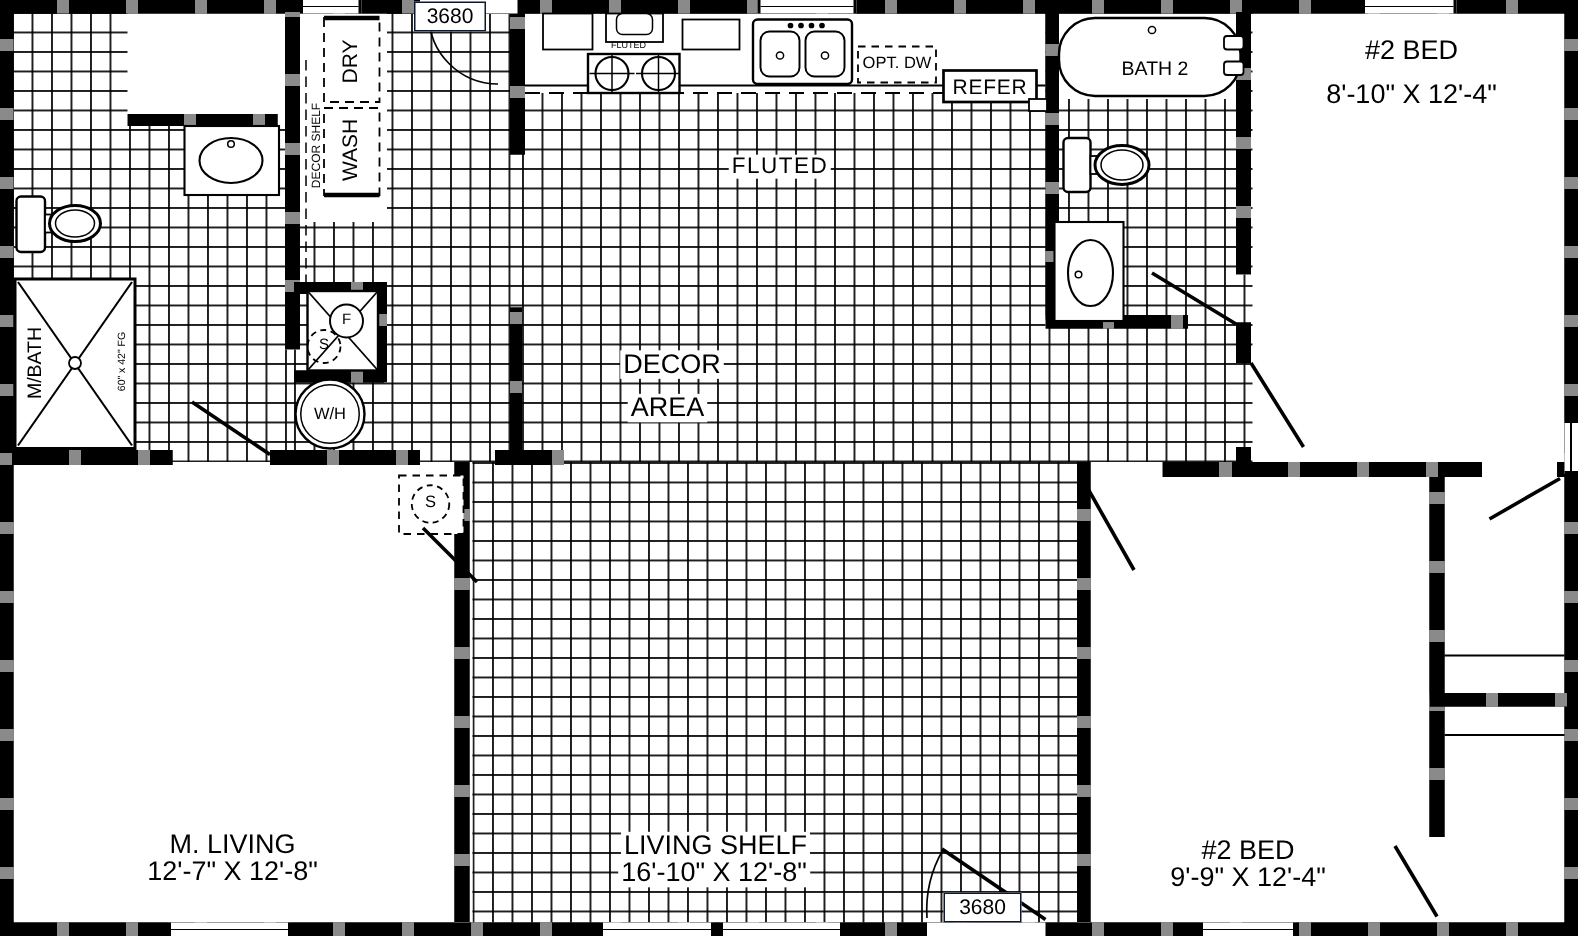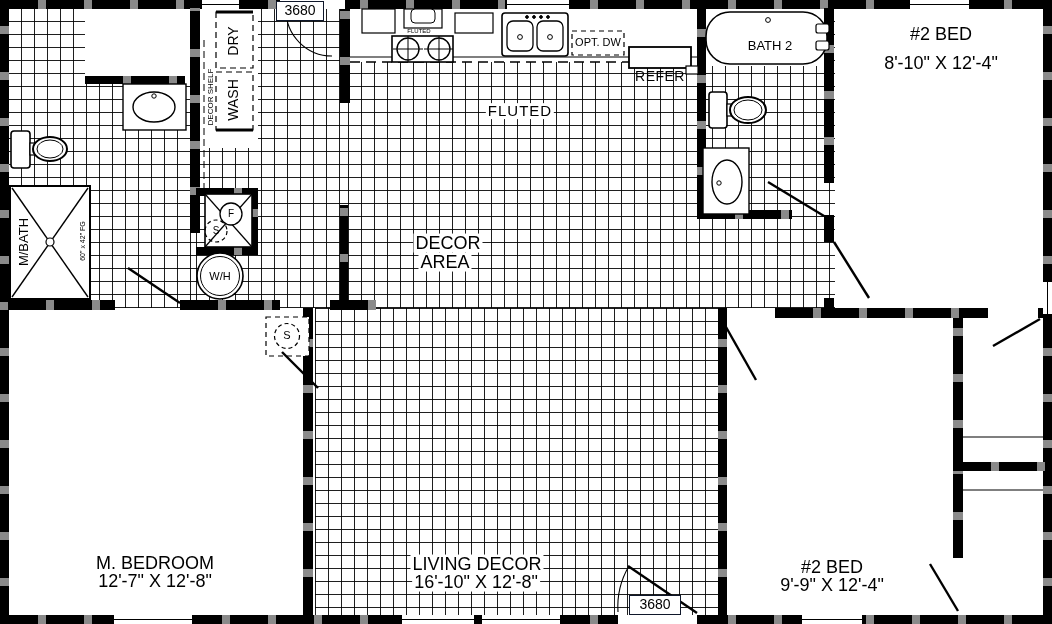--- a/index.html
+++ b/index.html
@@ -202,37 +202,37 @@
       <line x1="930" y1="564" x2="958" y2="611" stroke-width="2.4"></line>
       <line x1="768" y1="182" x2="824" y2="216" stroke-width="2.4"></line>
       <line x1="834" y1="242" x2="869" y2="298" stroke-width="2.4"></line>
       <line x1="628" y1="566" x2="697" y2="613" stroke-width="2.4"></line>
       <path d="M 618 612 A 80 80 0 0 1 629 566" stroke-width="1.1"></path>
     </g>
   </svg>
 
   <div class="lbl f15" style="left:520px;top:111px;letter-spacing:1px;">FLUTED</div>
   <div class="lbl f18" style="left:448px;top:243px;">DECOR</div>
-  <div class="lbl f18" style="left:445px;top:262px;">AREA</div>
-  <div class="lbl f18" style="left:477px;top:564px;">LIVING DECOR</div>
+  <div class="lbl f18" style="left:445px;top:272px;">AREA</div>
+  <div class="lbl f18" style="left:477px;top:564px;">LIVING SHELF</div>
   <div class="lbl f18" style="left:476px;top:582px;">16'-10" X 12'-8"</div>
-  <div class="lbl f18 nobg" style="left:155px;top:563px;">M. BEDROOM</div>
+  <div class="lbl f18 nobg" style="left:155px;top:563px;">M. LIVING</div>
   <div class="lbl f18 nobg" style="left:155px;top:581px;">12'-7" X 12'-8"</div>
   <div class="lbl f18 nobg" style="left:941px;top:34px;">#2 BED</div>
   <div class="lbl f18 nobg" style="left:941px;top:63px;">8'-10" X 12'-4"</div>
   <div class="lbl f18 nobg" style="left:832px;top:567px;">#2 BED</div>
   <div class="lbl f18 nobg" style="left:832px;top:585px;">9'-9" X 12'-4"</div>
   <div class="lbl f13 nobg" style="left:770px;top:46px;">BATH 2</div>
   <div class="vlbl f13 nobg" style="left:23px;top:242px;">M/BATH</div>
   <div class="vlbl f7 nobg" style="left:82px;top:241px;">60" x 42" FG</div>
   <div class="vlbl f14" style="left:233px;top:41px;">DRY</div>
   <div class="vlbl f14" style="left:233px;top:100px;">WASH</div>
   <div class="vlbl f8" style="left:211px;top:97px;">DECOR SHELF</div>
   <div class="lbl f11 nobg" style="left:220px;top:277px;">W/H</div>
-  <div class="lbl f14 nobg" style="left:660px;top:76px;letter-spacing:.5px;">REFER</div>
+  <div class="lbl f14 nobg" style="left:660px;top:58px;letter-spacing:.5px;">REFER</div>
   <div class="lbl f11 nobg" style="left:598px;top:43px;">OPT. DW</div>
   <div class="lbl f6 nobg" style="left:419px;top:31px;">FLUTED</div>
   <div class="lbl f10 nobg" style="left:231px;top:214px;">F</div>
   <div class="lbl f10 nobg" style="left:216px;top:231px;">S</div>
   <div class="lbl f11 nobg" style="left:287px;top:336px;">S</div>
 
   <div class="tag" style="left:276px;top:1px;width:46px;height:18px;">3680</div>
   <div class="tag" style="left:629px;top:595px;width:50px;height:18px;">3680</div>
 
 </div>

